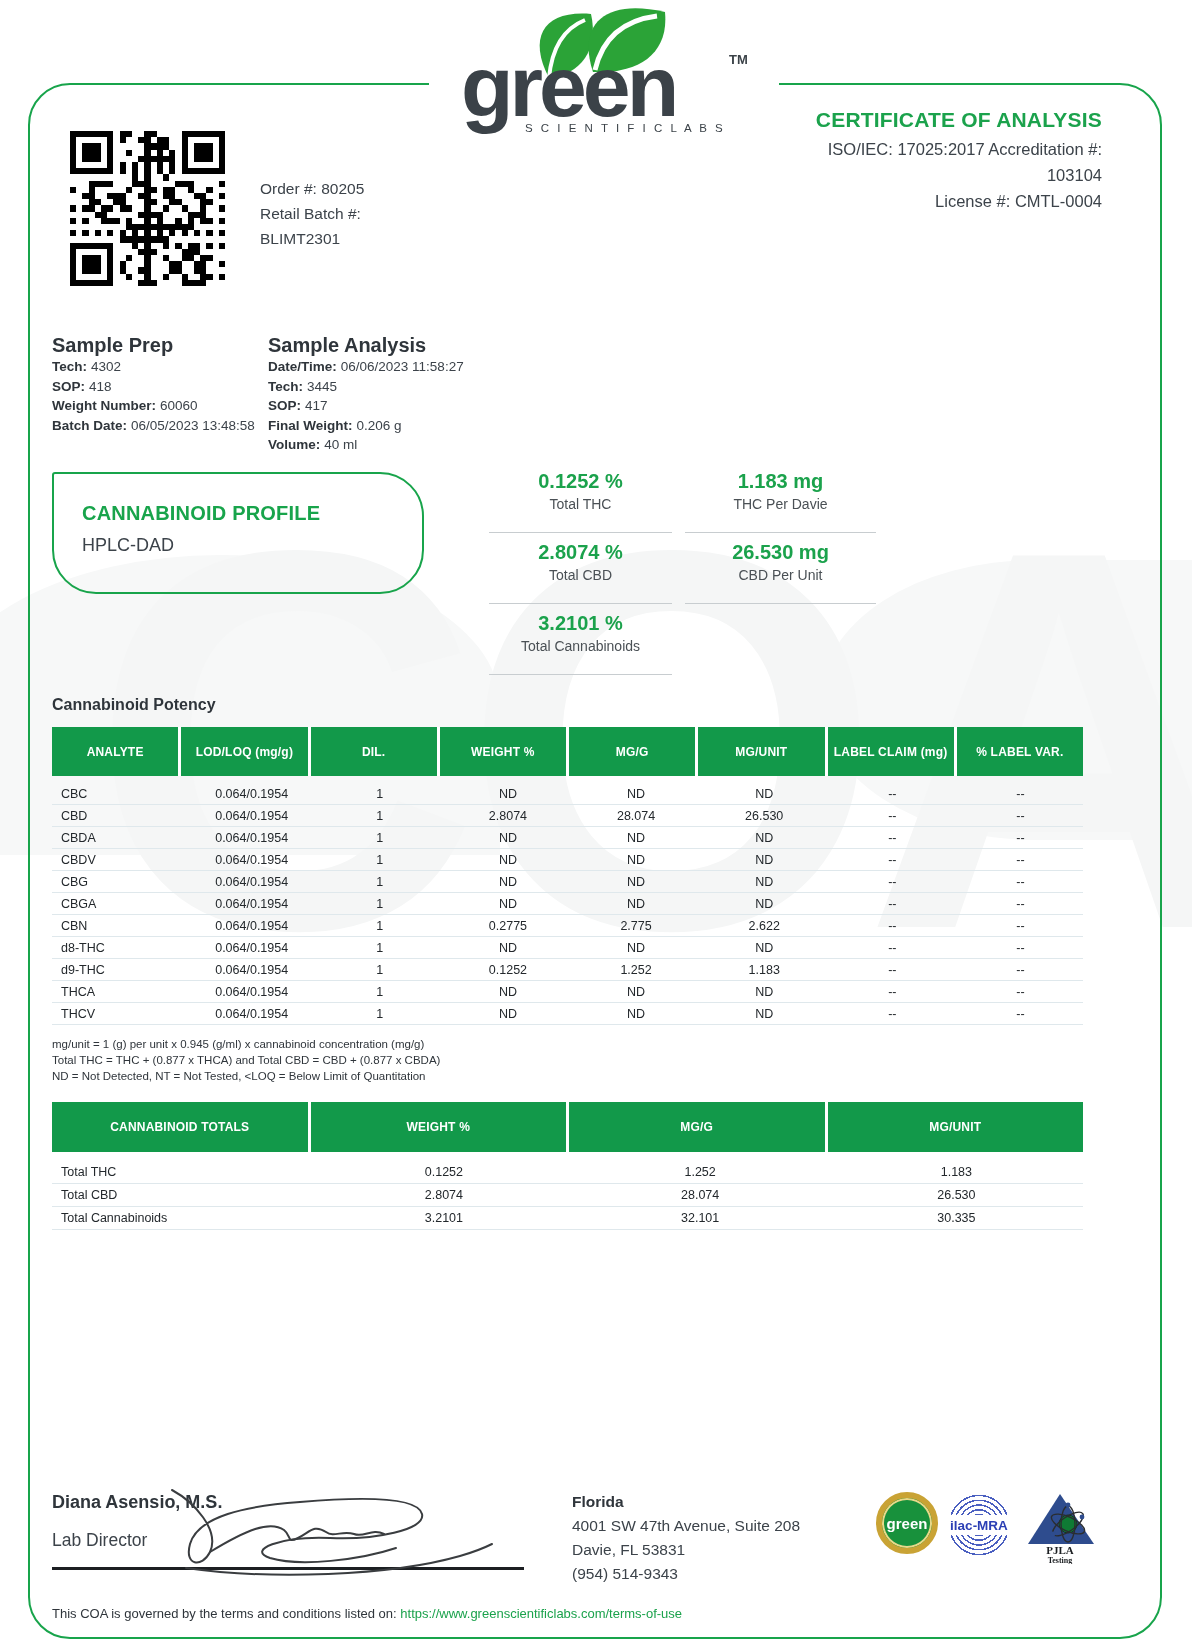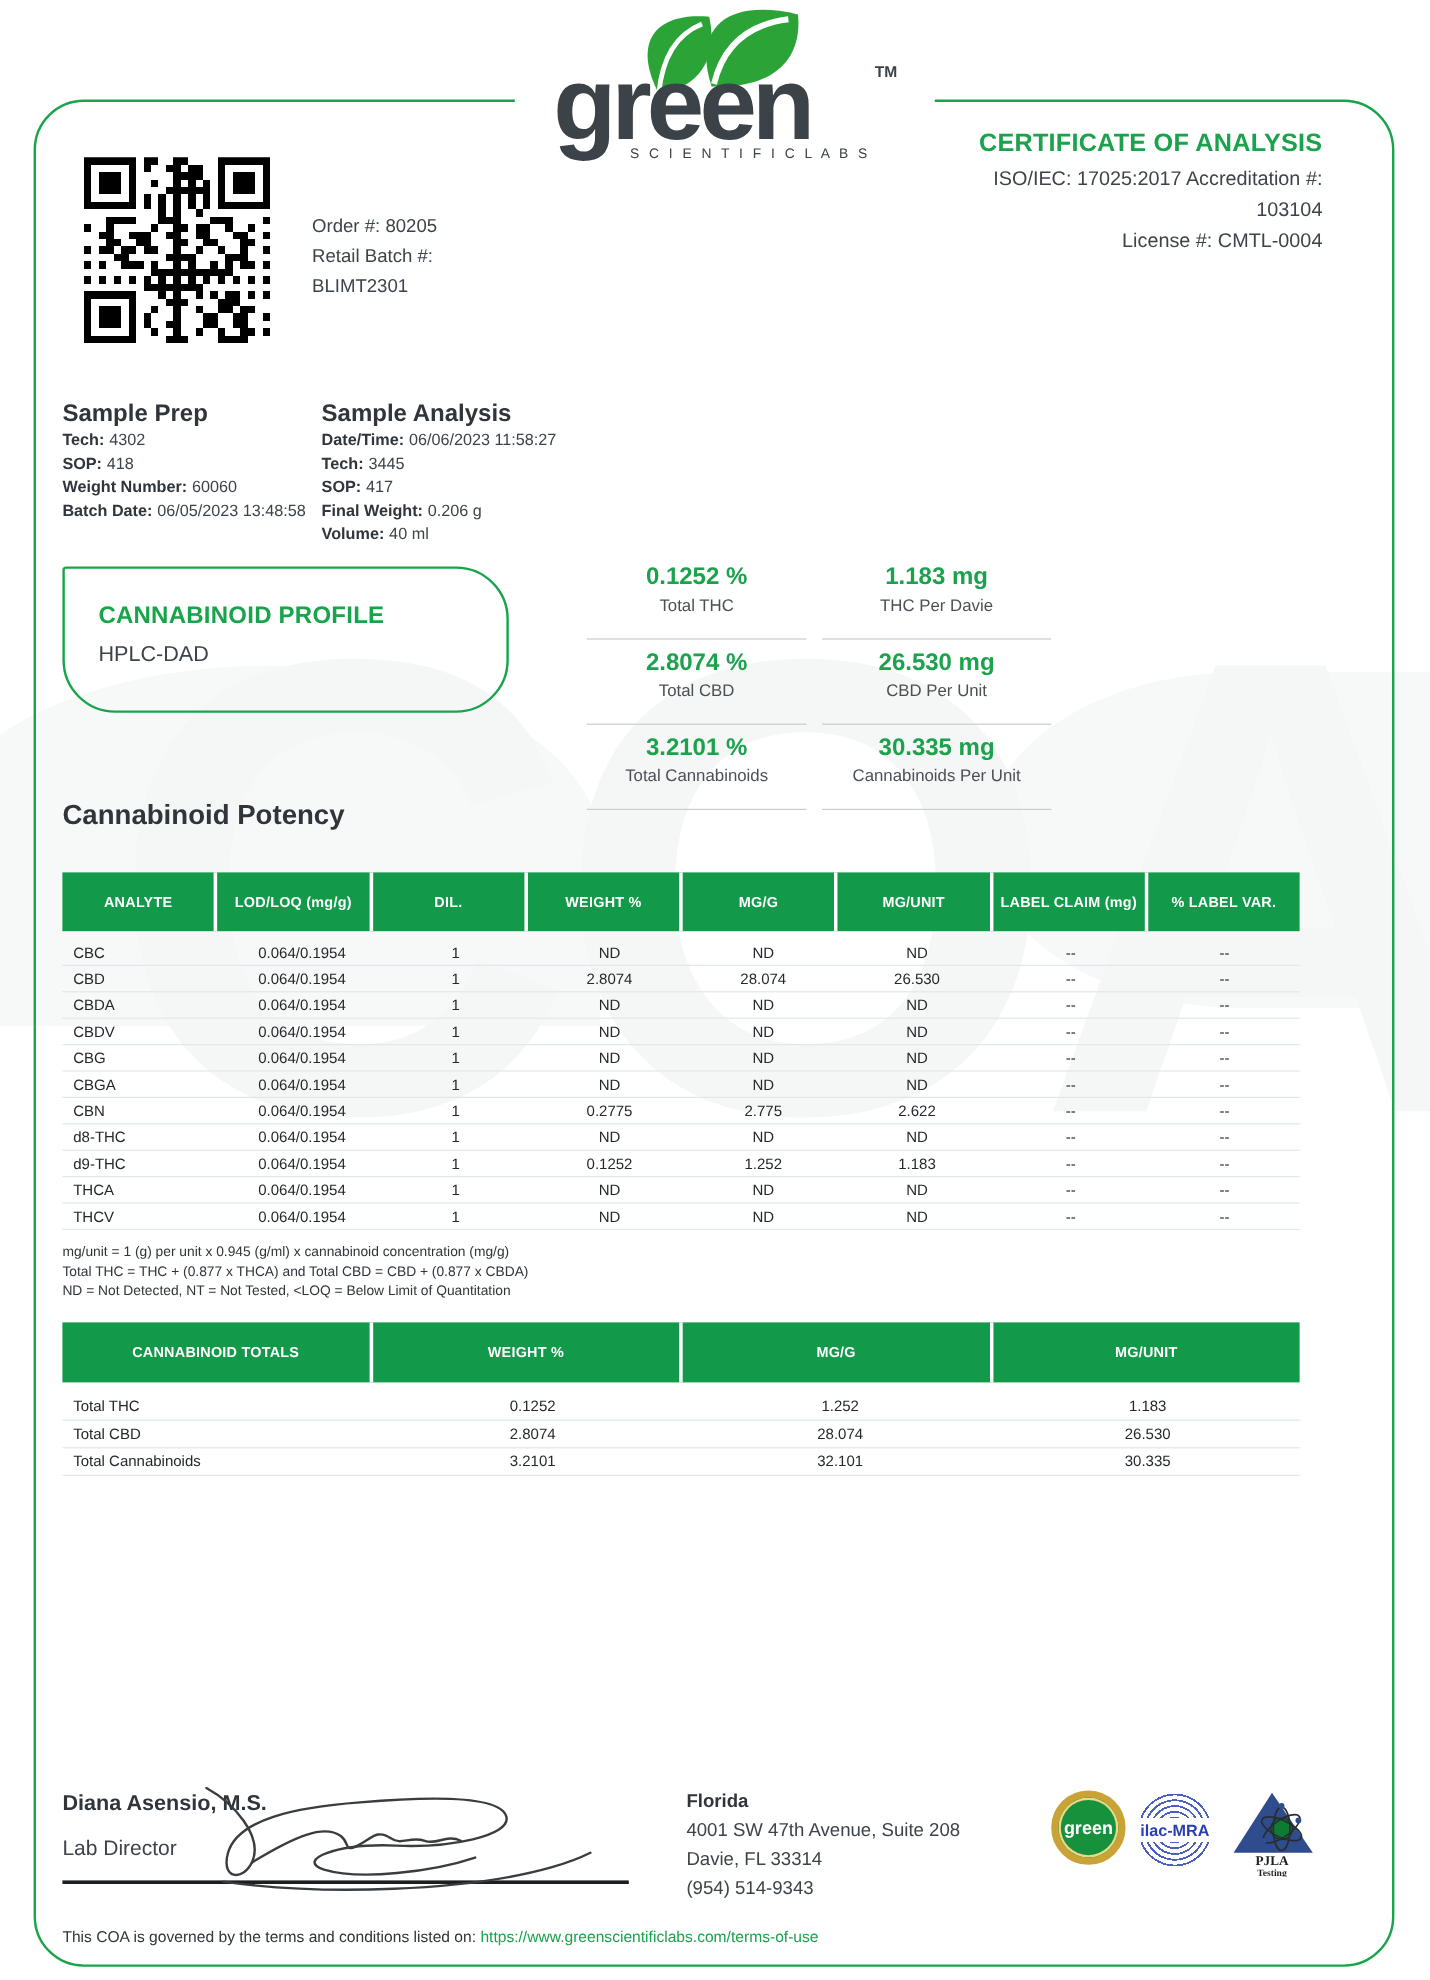--- a/index.html
+++ b/index.html
@@ -33,21 +33,21 @@
   
   .profile-box{position:absolute;left:52px;top:472px;width:368px;height:118px;border:2.5px solid #18a44b;border-radius:3px 44px 44px 44px;}
   .profile-title{color:#18a44b;font-size:20px;font-weight:bold;margin:28px 0 10px 28px;letter-spacing:.2px;}
   .profile-method{font-size:18px;color:#3c434a;margin-left:28px;}
   
   .summary{position:absolute;left:489px;top:462px;display:grid;grid-template-columns:183px 191px;column-gap:13px;}
   .sum-cell{height:71px;border-bottom:1px solid #c8cdd0;text-align:center;padding-top:8px;box-sizing:border-box;}
   .sum-val{font-size:20px;font-weight:bold;color:#1ba24c;}
   .sum-lab{font-size:14px;color:#4a5055;margin-top:3px;}
   
-  .potency-head{position:absolute;left:52px;top:666px;font-size:23px;font-weight:bold;color:#2f353b;}
+  .potency-head{position:absolute;left:52px;top:696px;font-size:16px;font-weight:bold;color:#2f353b;}
   .tbl{position:absolute;left:52px;width:1031px;}
   .tbl-potency{top:727px;}
   .tbl-totals{top:1102px;}
   .trow{display:flex;align-items:center;}
   .cell{flex:1 1 0;min-width:0;text-align:center;border-right:3px solid transparent;}
   .cell:last-child{border-right:0;}
   .head .cell{background:#12994a;color:#ffffff;font-size:12px;font-weight:bold;letter-spacing:.2px;
               border-right:3px solid #ffffff;display:flex;align-items:center;justify-content:center;align-self:stretch;}
   .head .cell:last-child{border-right:0;}
   .tbl-potency .head{height:49px;}
@@ -374,24 +374,20 @@
   <div class="sum-cell">
     <div class="sum-val">26.530 mg</div>
     <div class="sum-lab">CBD Per Unit</div>
   </div>
 
   <div class="sum-cell">
     <div class="sum-val">3.2101 %</div>
     <div class="sum-lab">Total Cannabinoids</div>
   </div>
 
-  <div class="sum-cell">
-    <div class="sum-val">30.335 mg</div>
-    <div class="sum-lab">Cannabinoids Per Unit</div>
-  </div>
 </div>
 
   <div class="potency-head">Cannabinoid Potency</div>
   <div class="tbl tbl-potency">
     <div class="trow head">
   <div class="cell">ANALYTE</div>
 
   <div class="cell">LOD/LOQ (mg/g)</div>
 
   <div class="cell">DIL.</div>
@@ -578,21 +574,21 @@
     <g fill="none" stroke="#3a3d40" stroke-width="2" stroke-linecap="round">
       <path d="M22 18 C44 30 70 58 60 80 C52 96 34 94 40 72 C48 44 96 34 150 30 C220 24 268 26 272 42 C276 58 224 68 180 66 C130 64 96 78 120 86 C150 95 210 88 246 76"></path>
       <path d="M60 80 C96 58 120 48 134 58 C142 64 136 72 148 66 C160 60 164 52 176 60 C184 66 192 58 204 62 C214 66 222 56 234 62"></path>
       <path d="M36 96 C120 108 240 104 310 84 C324 80 334 76 342 72"></path>
     </g>
   </svg>
 
   <div class="addr">
     <div><b>Florida</b></div>
     <div>4001 SW 47th Avenue, Suite 208</div>
-    <div>Davie, FL 33314</div>
+    <div>Davie, FL 53831</div>
     <div>(954) 514-9343</div>
   </div>
 
   <div class="badges">
     <div class="seal-green">
         <span>green</span>
       </div>
     <div class="seal-ilac">
         <div class="band">ilac-MRA</div>
       </div>

